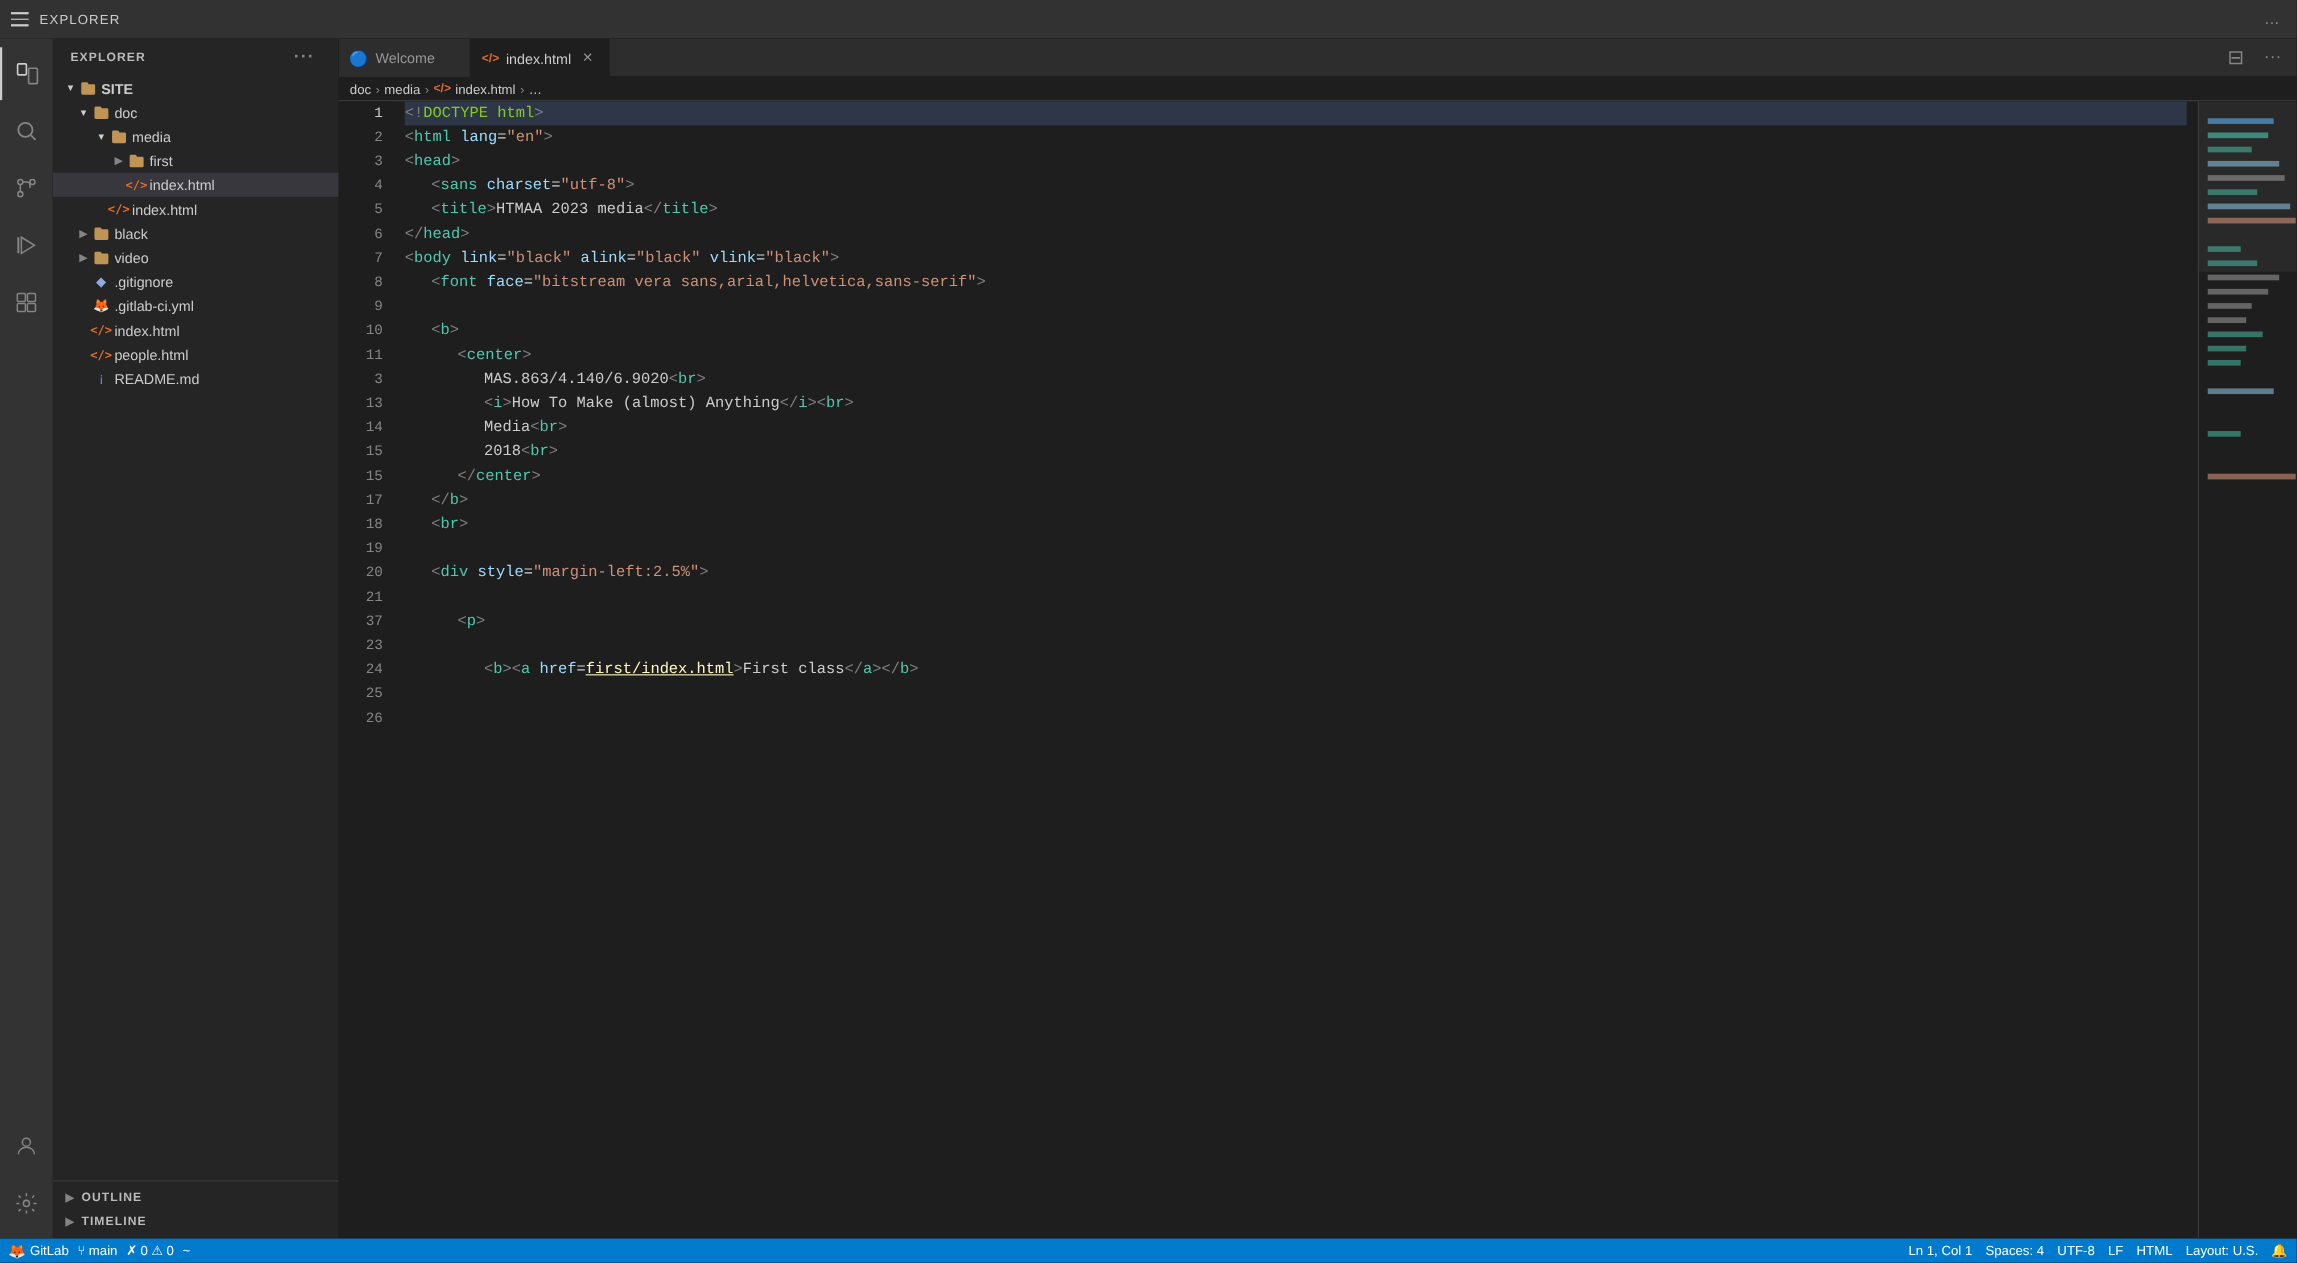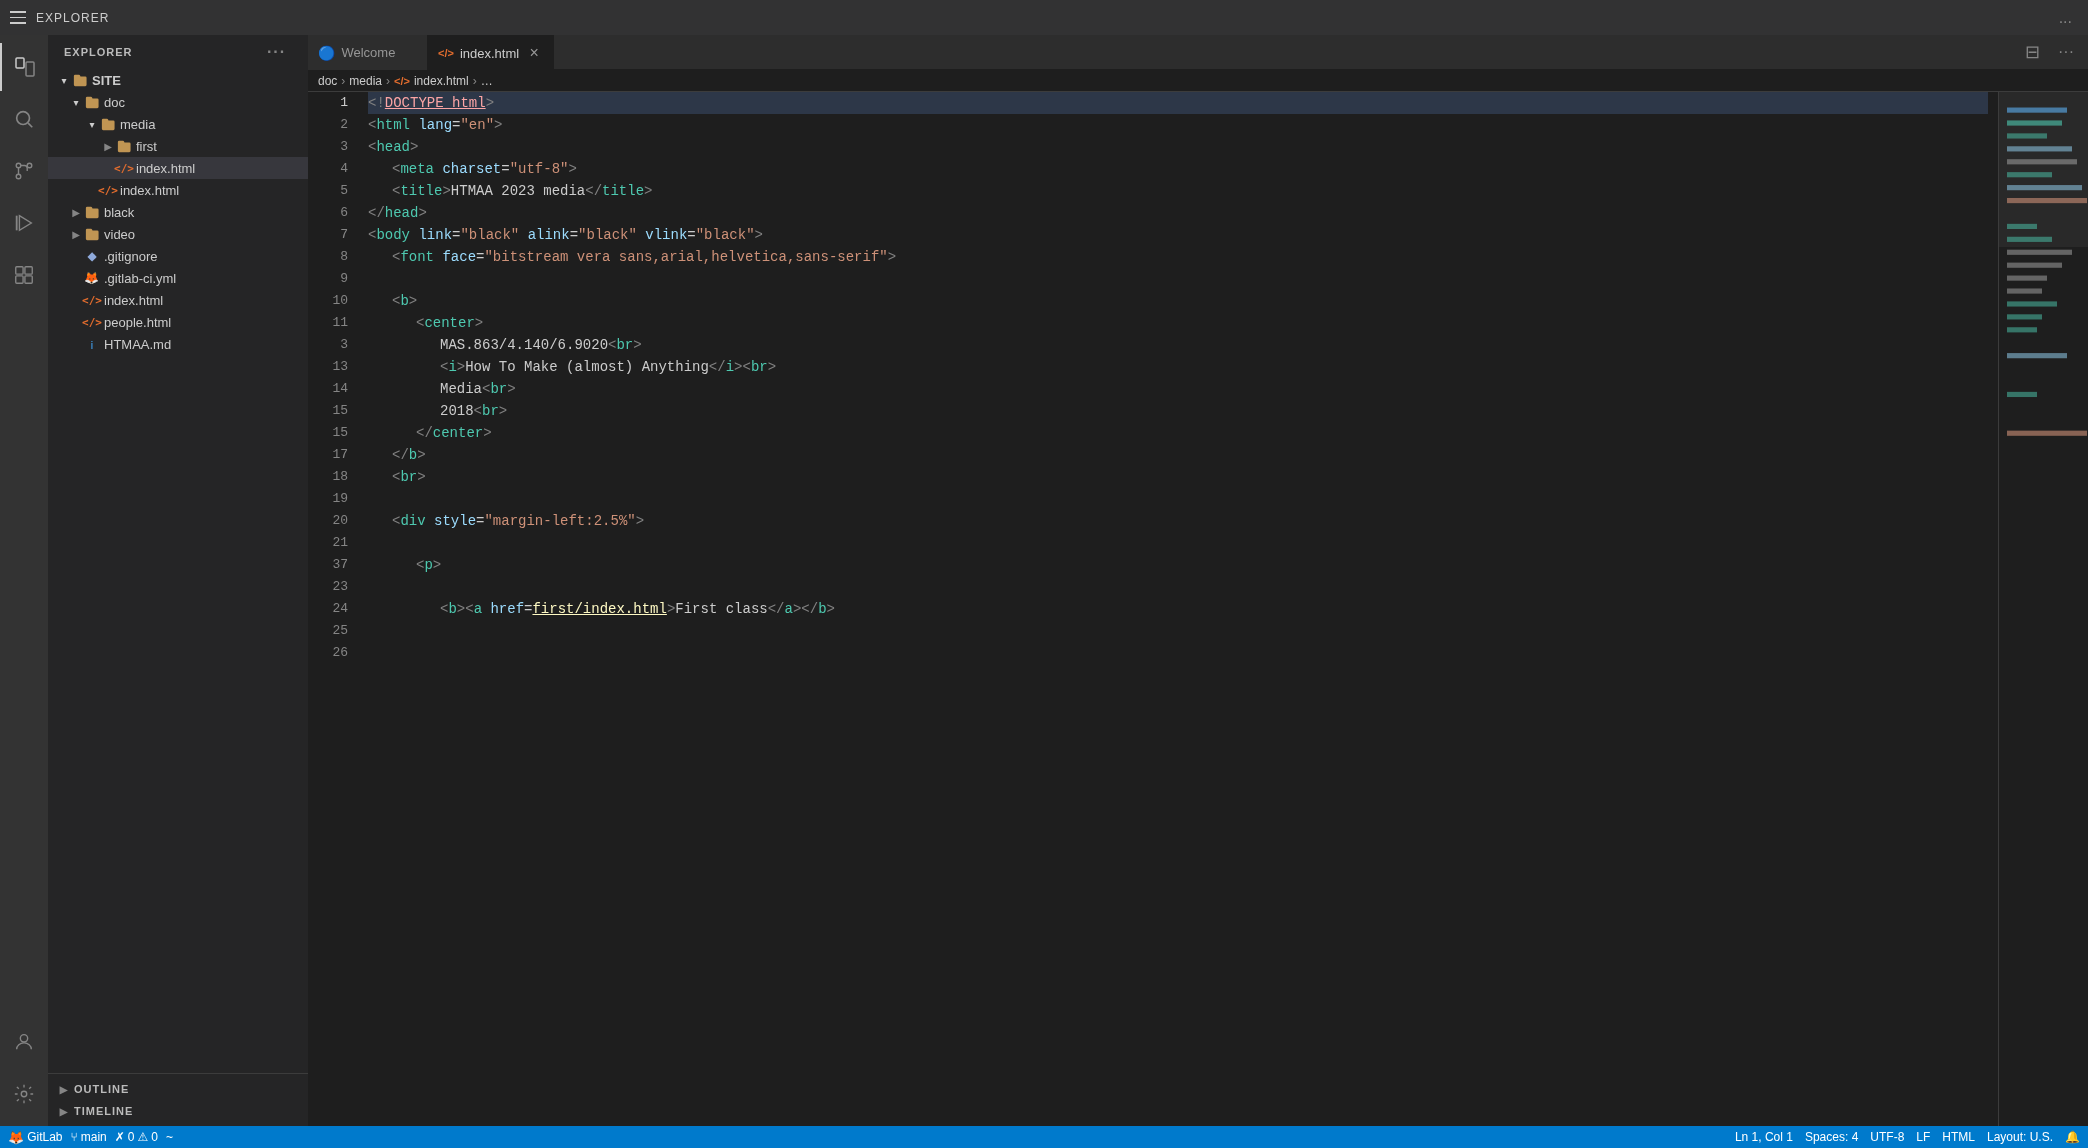--- a/index.html
+++ b/index.html
@@ -256,21 +256,21 @@
       align-items: center;
       white-space: pre;
       font-size: 14px;
     }
     .code-line.highlighted { background: #2d3748; }
     
     .t-tag { color: #4ec9b0; }
     .t-attr { color: #9cdcfe; }
     .t-val { color: #ce9178; }
     .t-text { color: #cccccc; }
-    .t-doctype { color: #fca5a5; text-decoration: underline; }
+    .t-doctype { color: #84cc16; }
     .t-bracket { color: #808080; }
     .t-link { color: #fef9c3; text-decoration: underline; }
     
     .minimap {
       width: 90px;
       background: #1e1e1e;
       border-left: 1px solid #3c3c3c;
       flex-shrink: 0;
       overflow: hidden;
       position: relative;
@@ -467,21 +467,21 @@
 
       <div class="tree-item" style="padding-left:20px;">
         <div class="arrow" style="width:16px;"></div>
         <div class="file-icon" style="color:#e36d2e; font-size:11px; font-weight:bold; font-family:monospace;">&lt;/&gt;</div>
         <span class="item-label">people.html</span>
       </div>
 
       <div class="tree-item" style="padding-left:20px;">
         <div class="arrow" style="width:16px;"></div>
         <div class="file-icon" style="color:#42a5f5; font-size:11px;">ℹ</div>
-        <span class="item-label">HTMAA.md</span>
+        <span class="item-label">README.md</span>
       </div>
     </div>
 
     <div class="sidebar-bottom">
       <div class="panel-header">
         <div class="arrow" style="color:#858585;">▶</div>
         <span>OUTLINE</span>
       </div>
       <div class="panel-header">
         <div class="arrow" style="color:#858585;">▶</div>
@@ -556,21 +556,21 @@
 
         <div class="code-line">
           <span class="t-bracket">&lt;</span><span class="t-tag">html</span><span class="t-text"> </span><span class="t-attr">lang</span><span class="t-text">=</span><span class="t-val">"en"</span><span class="t-bracket">&gt;</span>
         </div>
 
         <div class="code-line">
           <span class="t-bracket">&lt;</span><span class="t-tag">head</span><span class="t-bracket">&gt;</span>
         </div>
 
         <div class="code-line">
-          <span style="display:inline-block;width:24px;"></span><span class="t-bracket">&lt;</span><span class="t-tag">meta</span><span class="t-text"> </span><span class="t-attr">charset</span><span class="t-text">=</span><span class="t-val">"utf-8"</span><span class="t-bracket">&gt;</span>
+          <span style="display:inline-block;width:24px;"></span><span class="t-bracket">&lt;</span><span class="t-tag">sans</span><span class="t-text"> </span><span class="t-attr">charset</span><span class="t-text">=</span><span class="t-val">"utf-8"</span><span class="t-bracket">&gt;</span>
         </div>
 
         <div class="code-line">
           <span style="display:inline-block;width:24px;"></span><span class="t-bracket">&lt;</span><span class="t-tag">title</span><span class="t-bracket">&gt;</span><span class="t-text">HTMAA 2023 media</span><span class="t-bracket">&lt;/</span><span class="t-tag">title</span><span class="t-bracket">&gt;</span>
         </div>
 
         <div class="code-line">
           <span class="t-bracket">&lt;/</span><span class="t-tag">head</span><span class="t-bracket">&gt;</span>
         </div>
 

